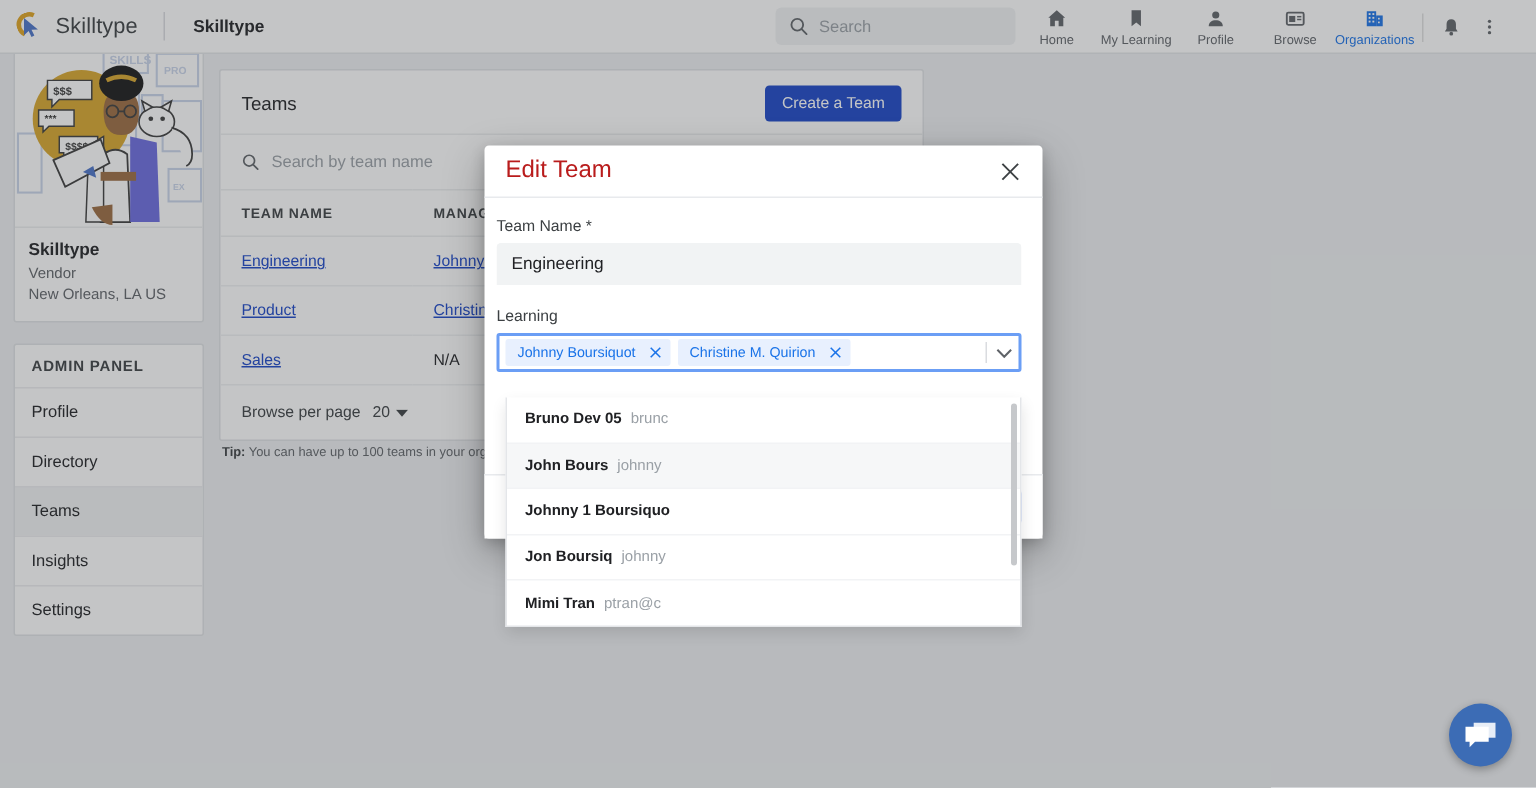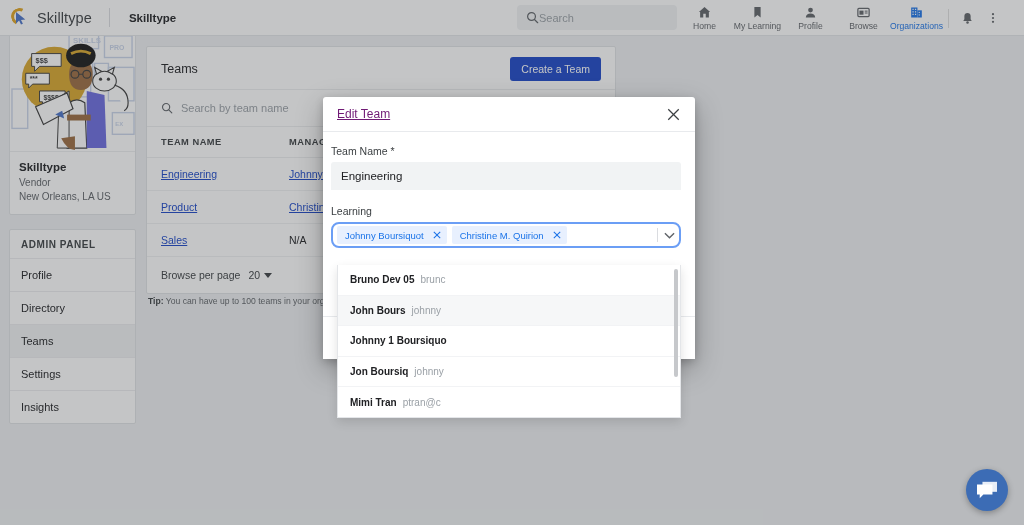--- a/index.html
+++ b/index.html
@@ -25,21 +25,21 @@
     border-right-color:transparent; border-bottom-color:transparent;
     transform: rotate(-20deg);
   }
   .logo-cursor { position:absolute; left:5px; top:4px; }
   .brand-word { font-size:14.5px; color:#3c4043; letter-spacing:.1px; }
   .brand-div { width:1px; height:19px; background:#dadce0; margin:0 12px 0 10px; }
   .brand-org { font-size:11.5px; color:#202124; font-weight:bold; }
 
   .nav-search {
     position:absolute; left:517px; top:5px; width:160px; height:25px;
-    background:#f1f3f4; border-radius:4px; display:flex; align-items:center; 
+    background:#f1f3f4; border-radius:4px; display:flex; align-items:center; gap:7px;
     padding-left:9px;
   }
   .nav-search input {
     border:none; background:transparent; outline:none;
     font-size:11px; color:#5f6368; font-family:inherit; width:118px;
   }
   .nav-search input::placeholder { color:#9aa0a6; }
 
   .nav-items { position:absolute; left:678px; top:0; height:36px; display:flex; align-items:center; }
   .nav-item {
@@ -118,34 +118,34 @@
   .backdrop { position:absolute; inset:0; background:rgba(60,64,67,.30); z-index:20; }
   .modal {
     position:absolute; left:323px; top:97px; width:372px;
     background:#fff; border-radius:3px; z-index:30;
     box-shadow:0 10px 28px rgba(0,0,0,.28), 0 3px 9px rgba(0,0,0,.18);
   }
   .modal-head {
     height:35px; display:flex; align-items:center; justify-content:space-between;
     padding:0 14px; border-bottom:1px solid #e8eaed;
   }
-  .modal-title { font-size:12px; color:#701a75;text-decoration:underline; }
+  .modal-title { font-size:16px; color:#b91c1c; }
   .modal-close { cursor:pointer; line-height:0; }
   .modal-body { padding:13px 14px 10px 8px; position:relative; }
   .fld-label { font-size:10.5px; color:#3c4043; margin-bottom:5px; }
   .fld-text {
     height:28px; background:#f1f3f4; border-radius:3px 3px 0 0;
     border-bottom:1px solid transparent;
     display:flex; align-items:center; padding:0 10px;
     font-size:11.5px; color:#202124;
   }
   .fld-label.m2 { margin-top:15px; }
 
   .chips-box {
-    position:relative; border:2px solid #6b9ef5; border-radius:8px;
+    position:relative; border:2px solid #6b9ef5; border-radius:2px;
     height:26px; display:flex; align-items:center; padding:0 2px 0 4px;
   }
   .chip {
     display:flex; align-items:center; gap:9px;
     background:#e8f0fe; border-radius:2px; height:18px;
     padding:0 6px 0 8px; margin-right:5px;
     font-size:9.5px; color:#1a73e8; white-space:nowrap;
   }
   .chip .x { cursor:pointer; line-height:0; }
   .chips-caret {
@@ -325,22 +325,22 @@
         <div class="org-sub">Vendor</div>
         <div class="org-sub">New Orleans, LA US</div>
       </div>
     </div>
 
     <div class="card admin-card">
       <div class="admin-head">ADMIN PANEL</div>
       <div class="admin-item">Profile</div>
       <div class="admin-item">Directory</div>
       <div class="admin-item active">Teams</div>
+      <div class="admin-item">Insights</div>
       <div class="admin-item">Settings</div>
-      <div class="admin-item">Insights</div>
     </div>
   </div>
 
   <div class="teams-card">
     <div class="teams-head">
       <div class="teams-title">Teams</div>
       <button class="btn-primary create-btn">Create a Team</button>
     </div>
 
     <div class="teams-search">

